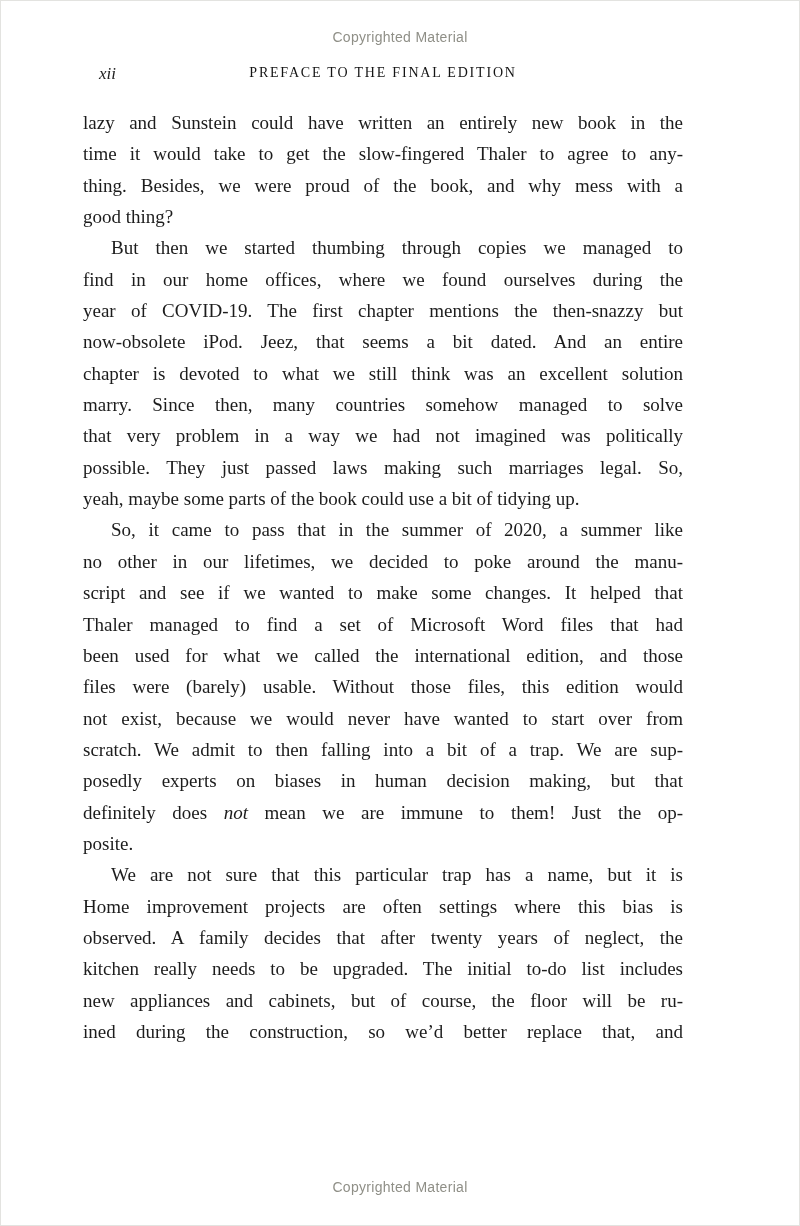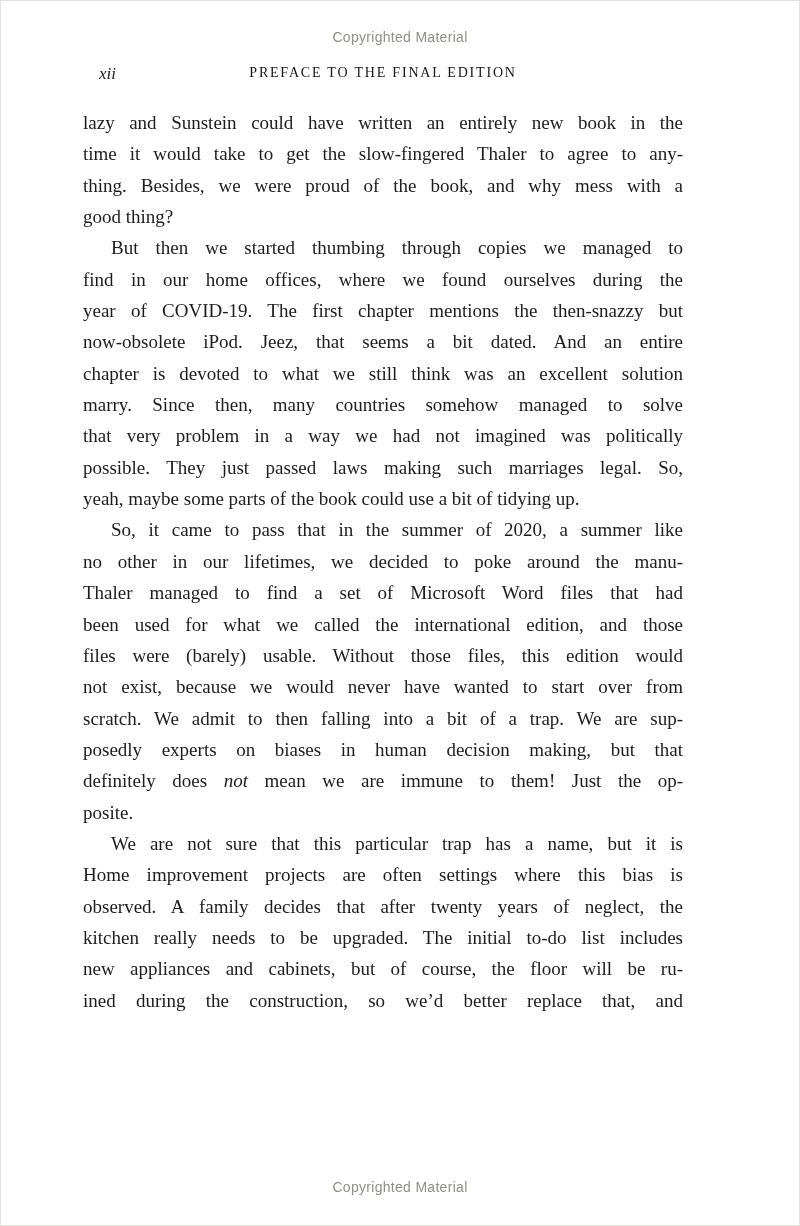--- a/index.html
+++ b/index.html
@@ -101,20 +101,21 @@
     <div class="line">year of COVID-19. The first chapter mentions the then-snazzy but</div>
     <div class="line">now-obsolete iPod. Jeez, that seems a bit dated. And an entire</div>
     <div class="line">chapter is devoted to what we still think was an excellent solution</div>
     <div class="line">marry. Since then, many countries somehow managed to solve</div>
     <div class="line">that very problem in a way we had not imagined was politically</div>
     <div class="line">possible. They just passed laws making such marriages legal. So,</div>
     <div class="line para-end">yeah, maybe some parts of the book could use a bit of tidying up.</div>
 
     <div class="line indent">So, it came to pass that in the summer of 2020, a summer like</div>
     <div class="line">no other in our lifetimes, we decided to poke around the manu-</div>
+    <div class="line">script and see if we wanted to make some changes. It helped that</div>
     <div class="line">Thaler managed to find a set of Microsoft Word files that had</div>
     <div class="line">been used for what we called the international edition, and those</div>
     <div class="line">files were (barely) usable. Without those files, this edition would</div>
     <div class="line">not exist, because we would never have wanted to start over from</div>
     <div class="line">scratch. We admit to then falling into a bit of a trap. We are sup-</div>
     <div class="line">posedly experts on biases in human decision making, but that</div>
     <div class="line"><span>definitely does </span><i>not</i><span> mean we are immune to them! Just the op-</span></div>
     <div class="line para-end">posite.</div>
 
     <div class="line indent">We are not sure that this particular trap has a name, but it is</div>

